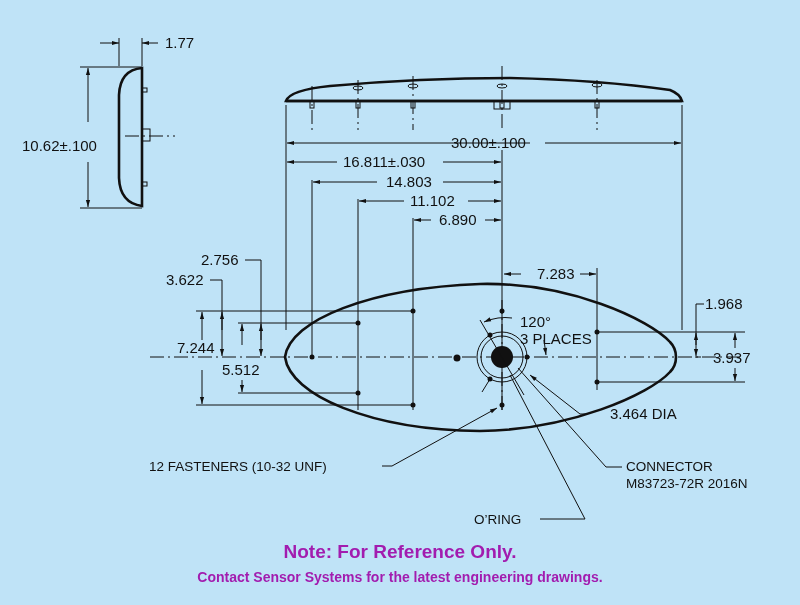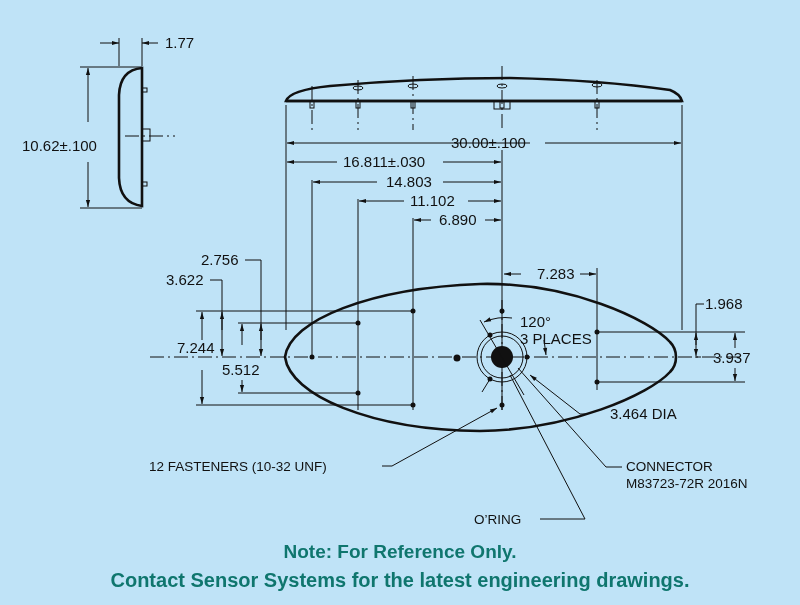--- a/index.html
+++ b/index.html
@@ -3,23 +3,23 @@
 <meta charset="utf-8">
 <style>
   html, body { margin:0; padding:0; }
   body { width:800px; height:605px; background:#bfe3f7; overflow:hidden; position:relative; font-family:"Liberation Sans", sans-serif; }
   svg { position:absolute; left:0; top:0; }
   .ln { stroke:#111; stroke-width:1; fill:none; }
   .thick { stroke:#111; stroke-width:2.6; fill:none; }
   .cl { stroke:#111; stroke-width:1; fill:none; stroke-dasharray:14 4 2 4; }
   .dimtxt { font-family:"Liberation Sans", sans-serif; font-size:15px; fill:#111; }
   .lbl { font-family:"Liberation Sans", sans-serif; font-size:13.5px; fill:#111; }
-  .note { position:absolute; left:0; width:800px; text-align:center; font-family:"Liberation Sans", sans-serif; font-weight:bold; color:#0f766e; }
+  .note { position:absolute; left:0; width:800px; text-align:center; font-family:"Liberation Sans", sans-serif; font-weight:bold; color:#a21caf; }
   .note1 { top:541px; font-size:19px; }
-  .note2 { top:569px; font-size:20px; }
+  .note2 { top:569px; font-size:14px; }
 </style>
 </head>
 <body>
 
 <svg width="800" height="605" viewBox="0 0 800 605">
   <defs>
     <marker id="ar" viewBox="0 0 10 10" refX="10" refY="5" markerWidth="9" markerHeight="7" orient="auto-start-reverse" markerUnits="userSpaceOnUse">
       <path d="M0,2 L10,5 L0,8 z" fill="#111"></path>
     </marker>
   </defs>

